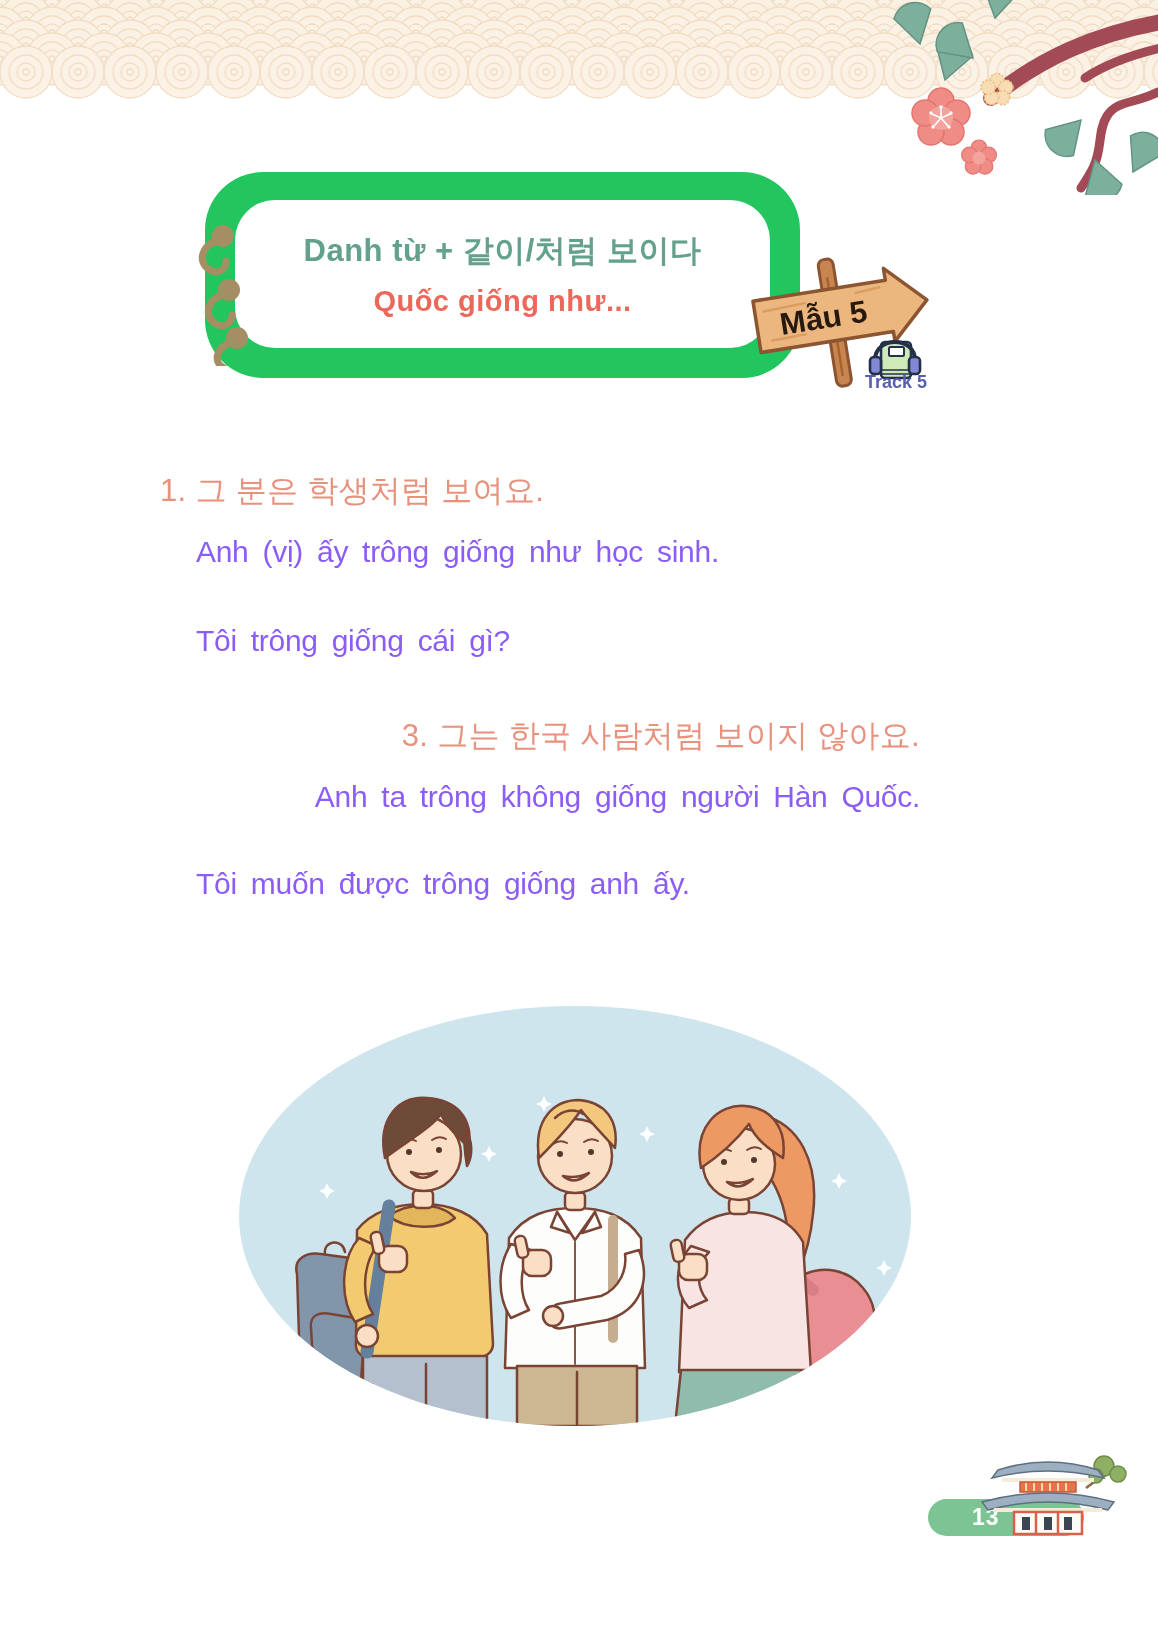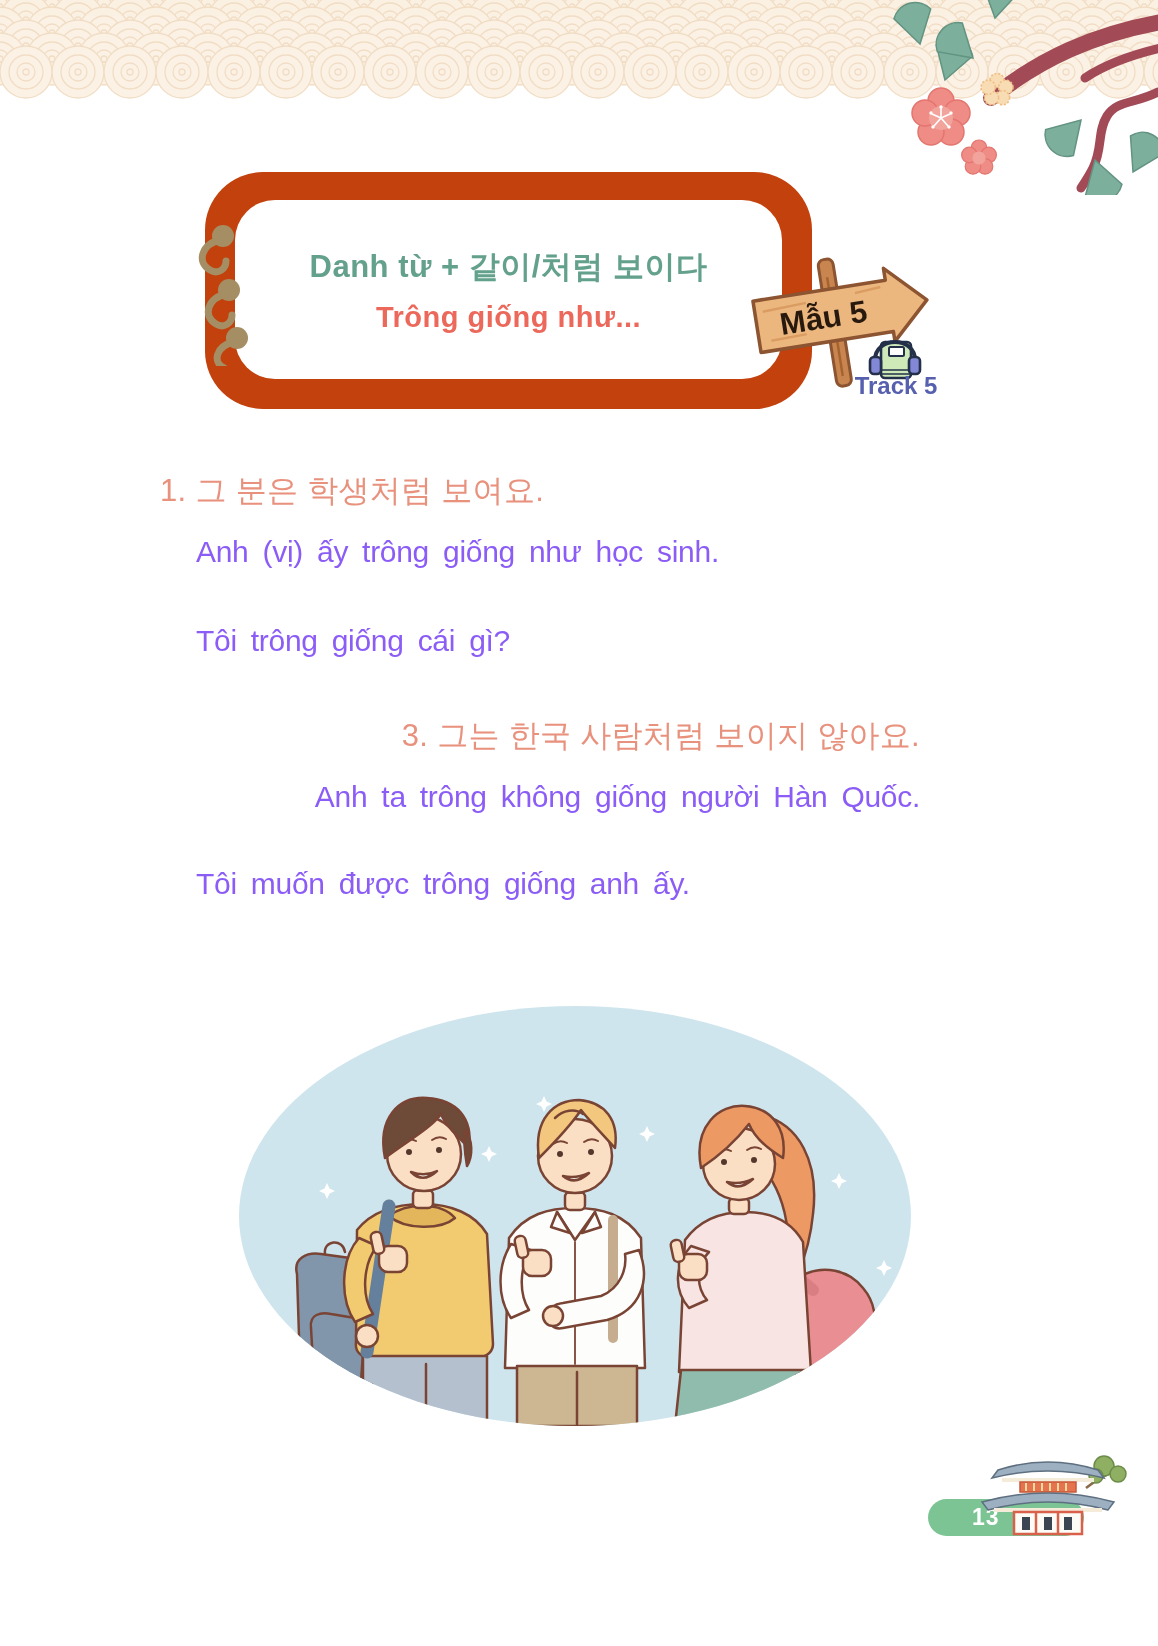--- a/index.html
+++ b/index.html
@@ -11,42 +11,42 @@
   .abs{position:absolute;}
 
   
   #top-band{left:0;top:0;}
 
   
   #branch{left:845px;top:0;}
 
   
   .title-card{
-    left:205px;top:172px;width:595px;height:237px;
-    background:#c2410c;border-radius:58px;padding-left:12px;
+    left:205px;top:172px;width:595px;height:206px;
+    background:#22c55e;border-radius:58px;
   }
   .title-card-inner{
     position:absolute;left:30px;right:30px;top:28px;bottom:30px;
     background:#ffffff;border-radius:40px;
     display:flex;flex-direction:column;align-items:center;justify-content:center;
     gap:13px;
   }
   .title-line1{
     color:#63A18C;font-size:31px;font-weight:bold;letter-spacing:.5px;white-space:nowrap;
   }
   .title-line2{
     color:#EB685A;font-size:29px;font-weight:bold;letter-spacing:.5px;white-space:nowrap;
   }
 
   #rings{left:182px;top:216px;}
   #sign{left:738px;top:236px;}
   #track-icon{left:866px;top:330px;}
   .track-label{
     left:838px;top:372px;width:116px;text-align:center;
-    color:#5660AE;font-size:24px;font-weight:bold;
+    color:#5660AE;font-size:18px;font-weight:bold;
   }
 
   
   .example{left:160px;width:760px;}
   .kr-line{
     color:#E8917D;font-size:31px;line-height:34px;white-space:nowrap;letter-spacing:.3px;
   }
   .kr-num{margin-right:9px;}
   .vi-line{
     margin-top:27px;padding-left:36px;color:#8b5cf6;font-size:30px;line-height:34px;
@@ -793,21 +793,21 @@
       <circle cx="10" cy="14" r="13"></circle>
         <circle cx="-10" cy="14" r="13"></circle>
         <circle cx="-16" cy="-5" r="13"></circle>
     </g>
   </g>
 </svg>
 
 <div class="abs title-card">
   <div class="title-card-inner">
     <div class="title-line1">Danh từ + 같이/처럼 보이다</div>
-    <div class="title-line2">Trông giống như...</div>
+    <div class="title-line2">Quốc giống như...</div>
   </div>
 </div>
 
 <svg id="rings" class="abs" width="80" height="150" viewBox="0 0 80 150">
   <g stroke="#A58E63" stroke-width="7" fill="none" stroke-linecap="round">
     <path d="M38,24 C20,28 14,46 28,54 C36,59 44,53 44,45"></path>
     <path d="M44,78 C26,82 20,100 34,108 C42,113 50,107 50,99"></path>
     <path d="M52,126 C34,130 30,146 42,152"></path>
   </g>
   <g fill="#A58E63">

